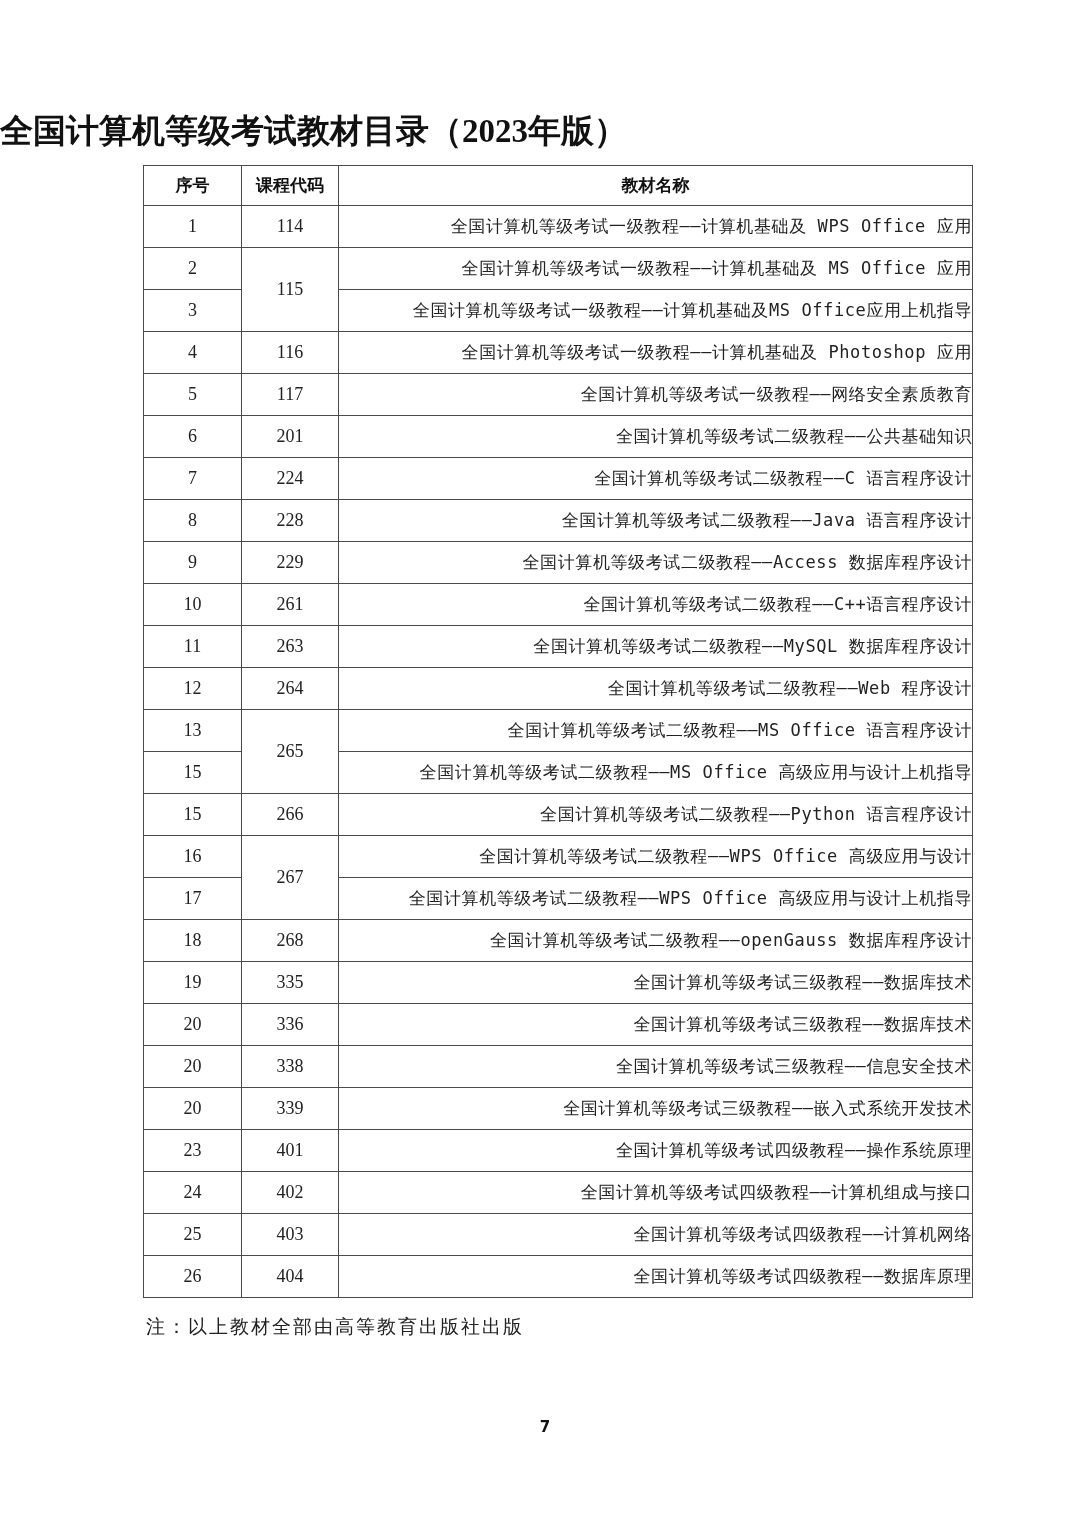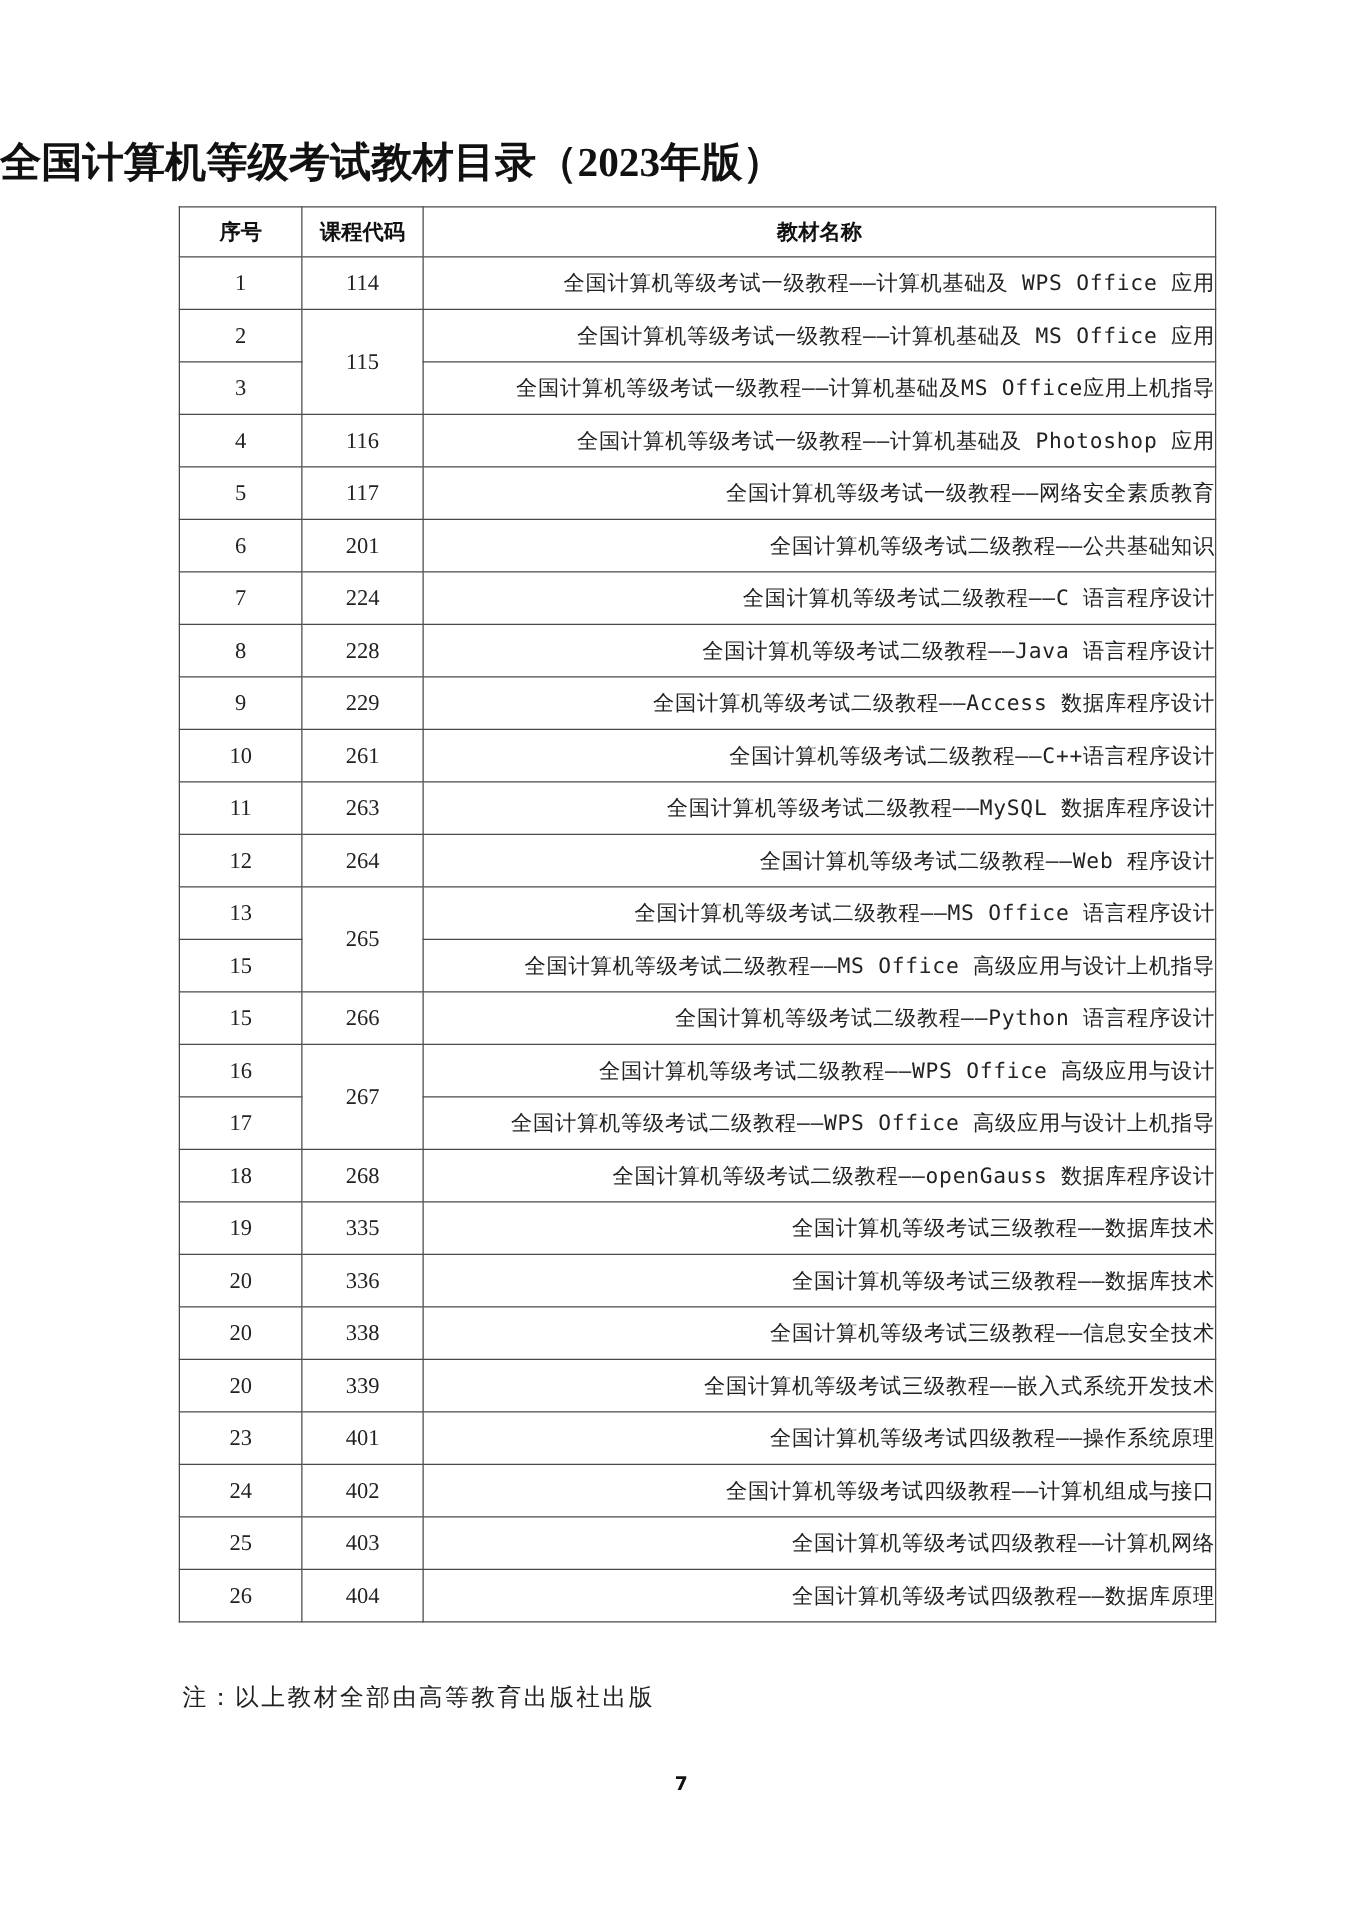--- a/index.html
+++ b/index.html
@@ -24,21 +24,21 @@
   col.c-no { width: 98px; }
   col.c-code { width: 97px; }
   col.c-name { width: 634px; }
   td.no, td.code { text-align: center; font-size: 18px; color: #222; }
   td.name {
     text-align: right; padding-left: 2px; font-size: 17px; white-space: nowrap; overflow: hidden;
     font-family: "DejaVu Sans Mono", "Liberation Mono", monospace; letter-spacing: 0.6px; color: #222;
   }
   .note {
     position: absolute; left: 146px; top: 1314px; font-size: 19px; letter-spacing: 2px;
-    font-family: "DejaVu Sans", "Liberation Sans", sans-serif; color: #222; margin-top: 31px;
+    font-family: "DejaVu Sans", "Liberation Sans", sans-serif; color: #222;
   }
   .page-number {
     position: absolute; left: 0; width: 1090px; top: 1418px; text-align: center;
     font-family: "DejaVu Sans", "Liberation Sans", sans-serif; font-weight: bold; font-size: 15px; color: #111;
   }
 </style>
 </head>
 <body>
 
 <div class="page-title">全国计算机等级考试教材目录（2023年版）</div>

